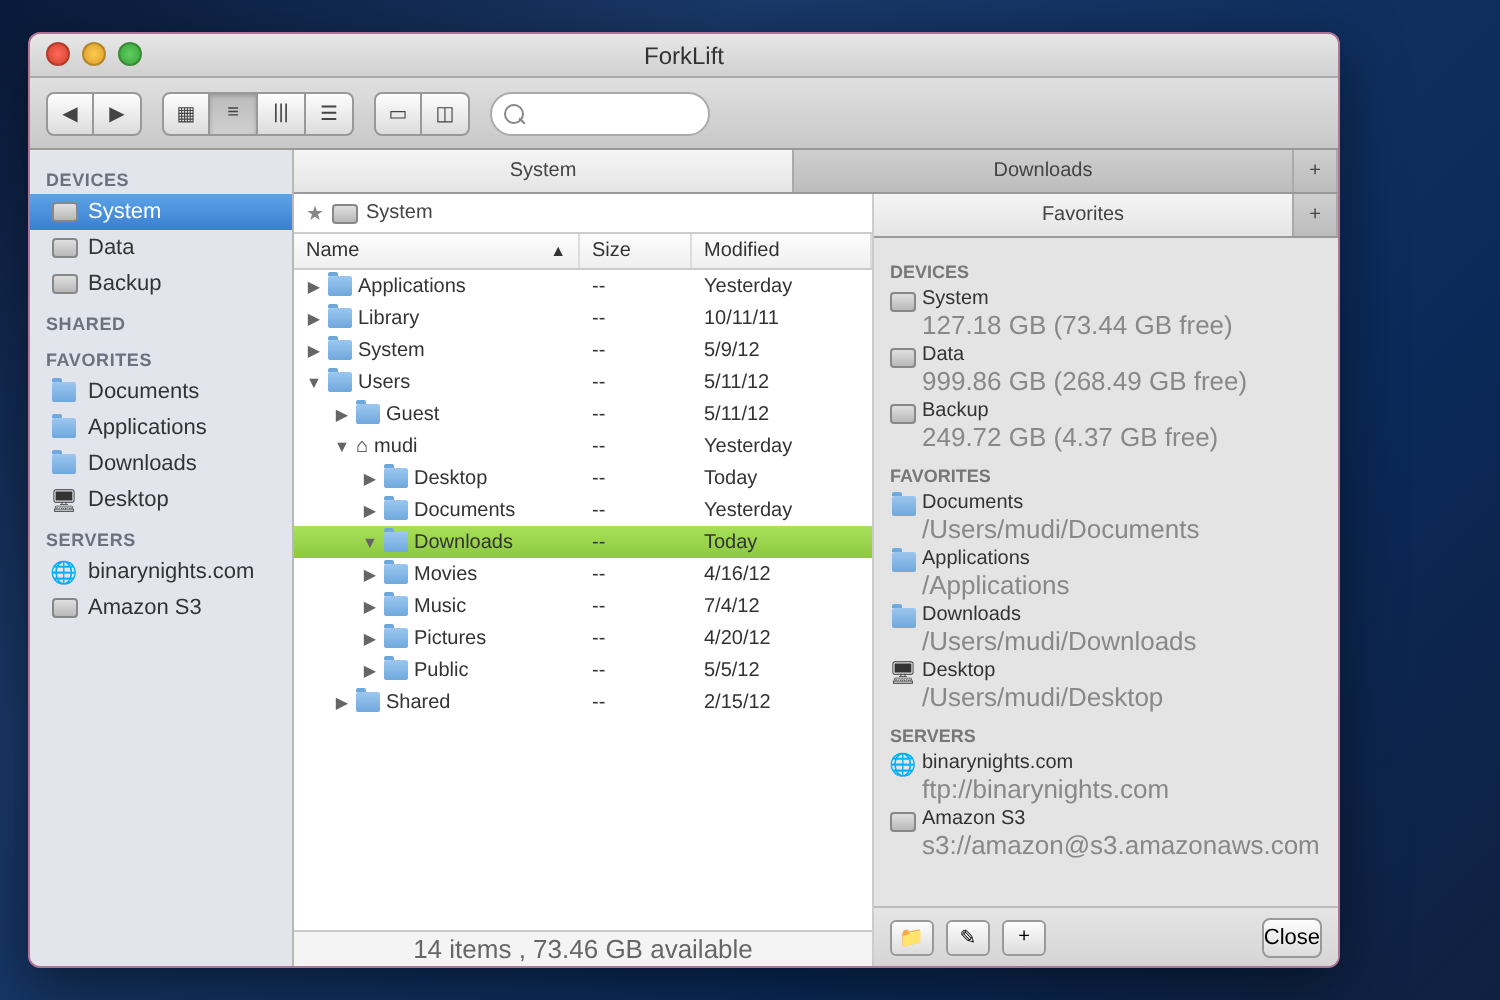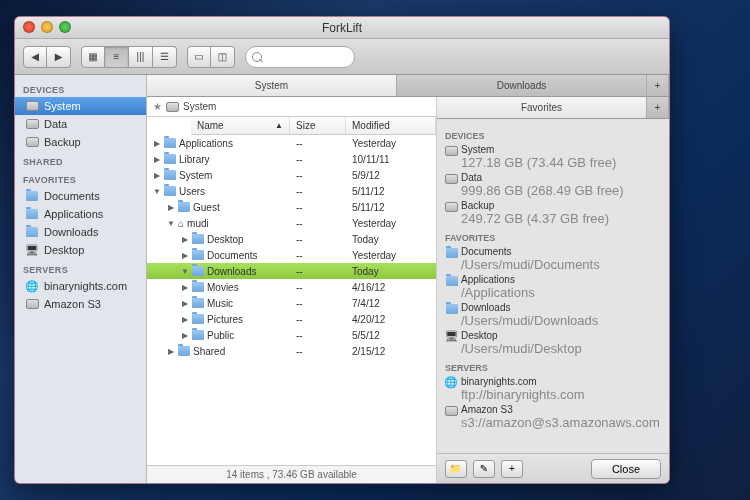--- a/index.html
+++ b/index.html
@@ -29,47 +29,47 @@
 .sb-item.sel { background: linear-gradient(#5ca4e8, #3b7fd0); color: #fff; }
 .sb-ico { width: 14px; height: 14px; display: inline-flex; align-items: center; justify-content: center; font-size: 11px; }
 .main { flex: 1; display: flex; flex-direction: column; }
 .tabs { height: 22px; background: linear-gradient(#d8d8d8, #c4c4c4); border-bottom: 1px solid #999; display: flex; }
 .tab { flex: 1; font-size: 10px; color: #444; text-align: center; line-height: 21px; border-right: 1px solid #aaa; position: relative; cursor: pointer; background: linear-gradient(#cfcfcf, #bcbcbc); }
 .tab.active { background: linear-gradient(#f5f5f5, #e5e5e5); }
 .tab-plus { width: 22px; flex: none; }
 .content { flex: 1; display: flex; overflow: hidden; }
 .browser { flex: 1; background: #fff; display: flex; flex-direction: column; border-right: 1px solid #ccc; }
 .path { height: 20px; border-bottom: 1px solid #ccc; font-size: 10px; padding: 0 6px; display: flex; align-items: center; gap: 4px; color: #444; }
-.cols { height: 18px; border-bottom: 1px solid #ccc; display: flex; font-size: 10px; color: #333; background: linear-gradient(#fdfdfd, #efefef); margin-left: 44px; }
+.cols { height: 18px; border-bottom: 1px solid #ccc; display: flex; font-size: 10px; color: #333; background: linear-gradient(#fdfdfd, #efefef); }
 .col { border-right: 1px solid #ddd; padding: 2px 6px; display: flex; align-items: center; }
 .col-name { flex: 1; }
 .col-size { width: 56px; }
 .col-mod { width: 90px; }
 .rows { flex: 1; overflow: auto; }
 .row { display: flex; font-size: 10px; height: 16px; align-items: center; color: #333; }
 .row.sel { background: linear-gradient(#a8e05a, #8cc93f); }
 .row .cell-name { flex: 1; display: flex; align-items: center; gap: 3px; }
 .row .cell-size { width: 56px; padding-left: 6px; }
 .row .cell-mod { width: 90px; padding-left: 6px; }
 .disc { width: 8px; font-size: 8px; color: #666; text-align: center; }
 .folder-ico { width: 12px; height: 10px; background: linear-gradient(#9cc7f0, #6fa8dc); border-radius: 1px; display: inline-block; position: relative; }
 .folder-ico::before { content: ""; position: absolute; top: -2px; left: 0; width: 5px; height: 2px; background: #6fa8dc; border-radius: 1px 1px 0 0; }
 .home-ico { font-size: 10px; }
-.status { height: 18px; border-top: 1px solid #ccc; font-size: 10px; color: #666; text-align: center; line-height: 17px; background: #f4f4f4; }
+.status { height: 18px; border-top: 1px solid #ccc; font-size: 13px; color: #666; text-align: center; line-height: 17px; background: #f4f4f4; }
 .panel { width: 232px; background: #e4e4e4; display: flex; flex-direction: column; }
 .panel .tabs { }
 .panel-body { flex: 1; padding: 6px 8px; overflow: auto; }
 .panel-title { font-size: 14px; color: #555; margin: 2px 0 6px; }
 .fav-head { font-size: 9px; color: #777; font-weight: bold; text-transform: uppercase; margin: 6px 0 2px; }
 .fav-item { font-size: 10px; color: #333; padding: 1px 0 1px 16px; position: relative; }
 .fav-item .sub { font-size: 13px; color: #888; }
 .fav-ico { position: absolute; left: 0; top: 1px; width: 13px; height: 13px; font-size: 11px; display: flex; align-items: center; justify-content: center; }
 .panel-foot { height: 30px; border-top: 1px solid #bbb; display: flex; align-items: center; padding: 0 8px; gap: 6px; background: linear-gradient(#e5e5e5,#d5d5d5);}
 .pf-btn { width: 22px; height: 18px; border: 1px solid #999; border-radius: 3px; background: linear-gradient(#fdfdfd,#dcdcdc); font-size: 10px; display: flex; align-items: center; justify-content: center; cursor: pointer; }
-.close-btn { margin-left: auto; height: 20px; padding: 0 20px; border: 1px solid #999; border-radius: 4px; background: linear-gradient(#fdfdfd,#dcdcdc); font-size: 11px; cursor: pointer; }
+.close-btn { margin-left: auto; height: 20px; padding: 0 0; border: 1px solid #999; border-radius: 4px; background: linear-gradient(#fdfdfd,#dcdcdc); font-size: 11px; cursor: pointer; }
 .drive-ico { width: 13px; height: 10px; background: linear-gradient(#e0e0e0,#b8b8b8); border: 1px solid #888; border-radius: 2px; display: inline-block; }
 </style>
 </head>
 <body>
 
 <div class="window">
   <div class="titlebar">
     <div class="traffic">
       <span class="tl-close"></span>
       <span class="tl-min"></span>

